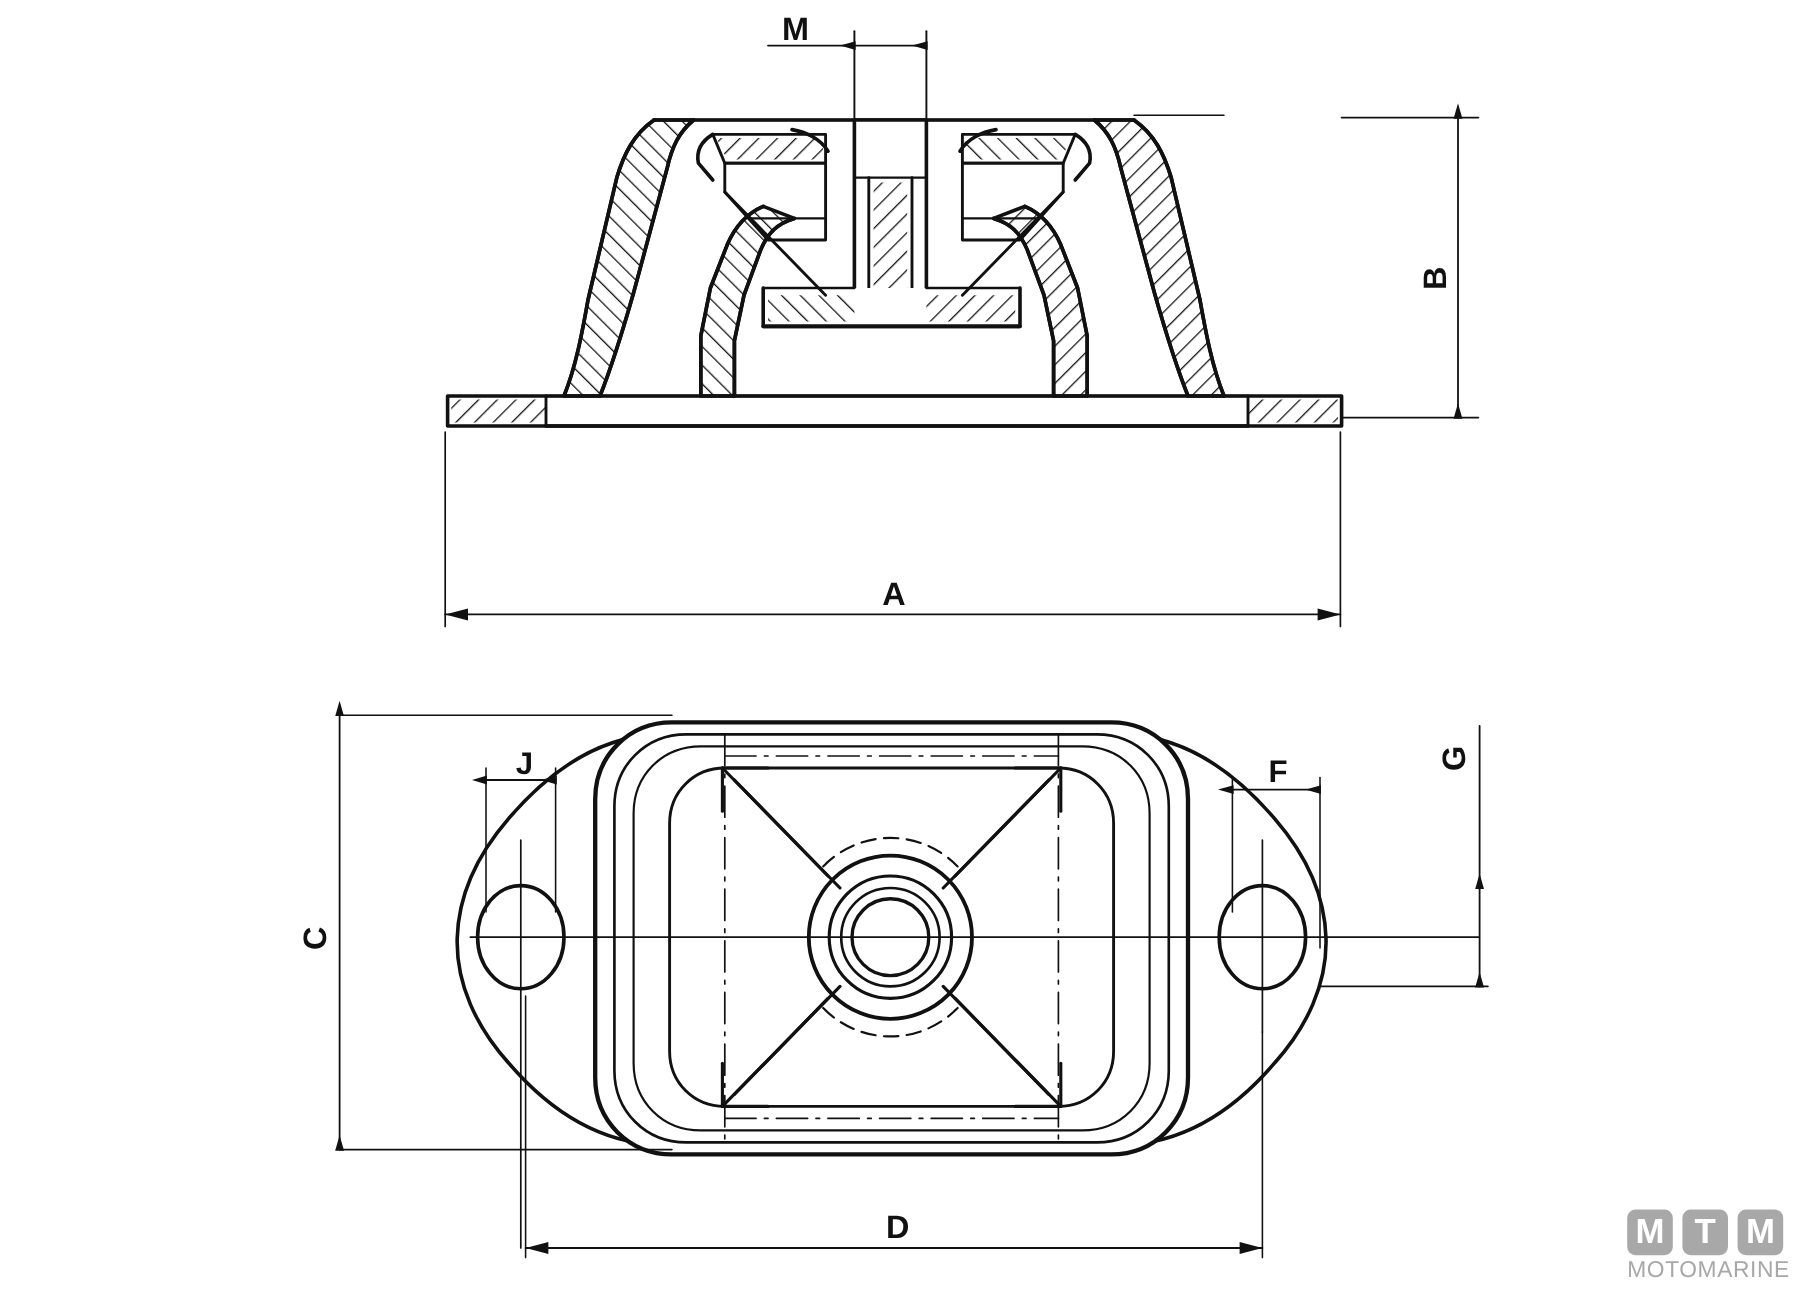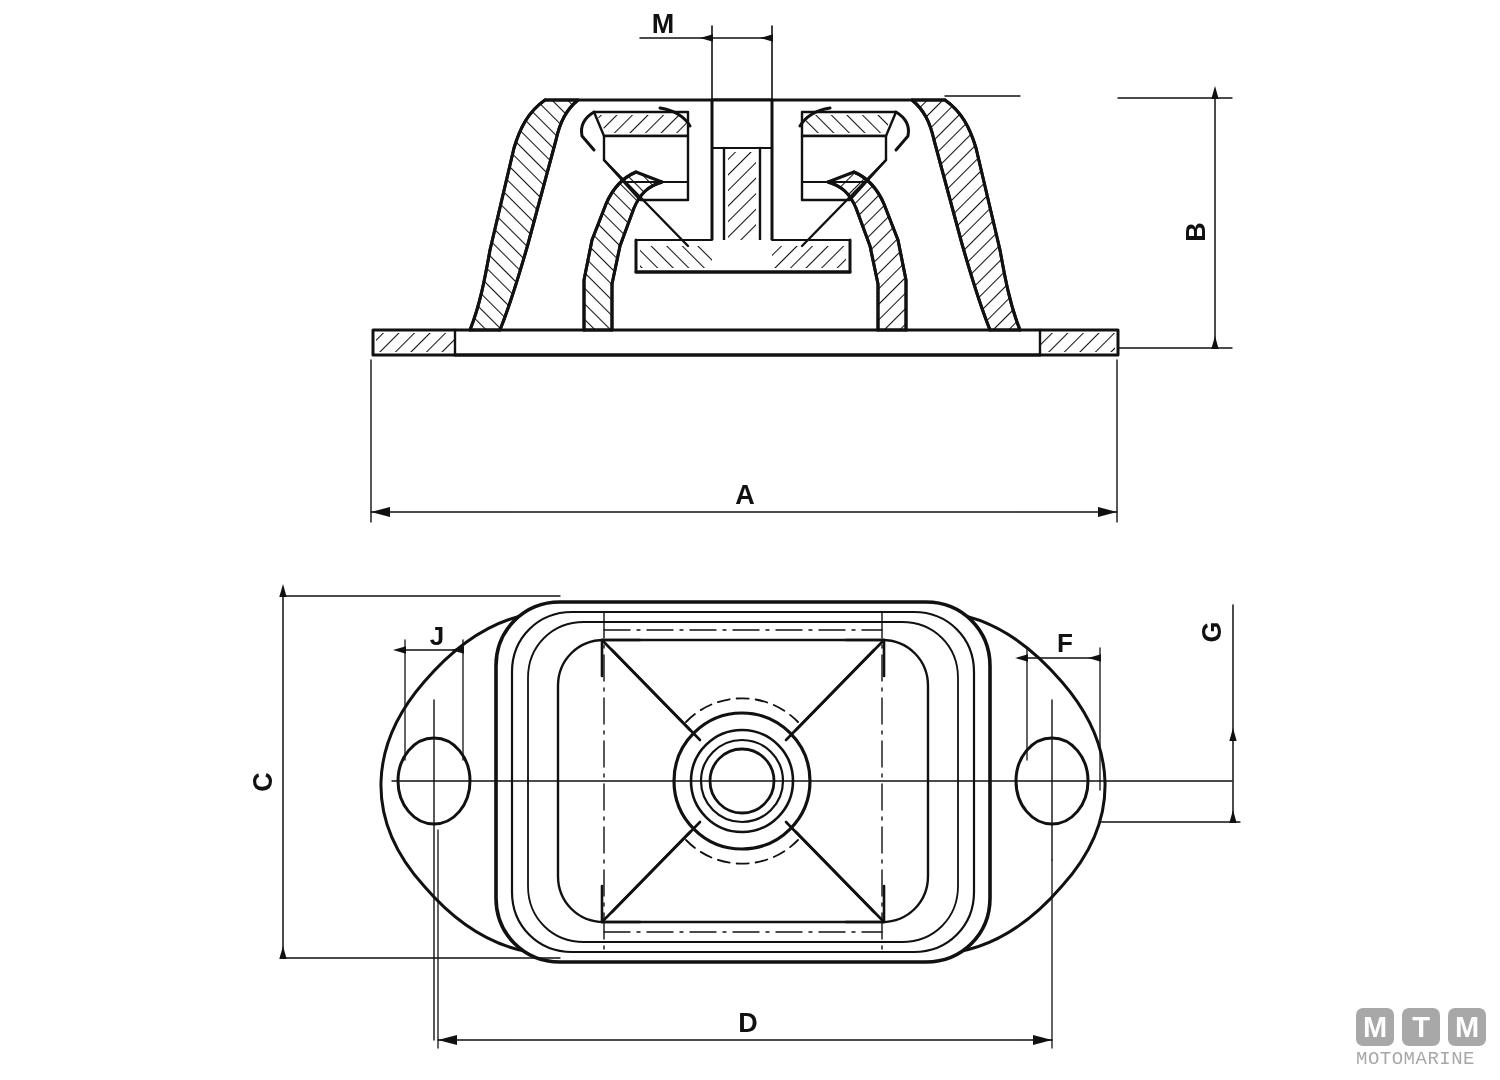--- a/index.html
+++ b/index.html
@@ -8,21 +8,21 @@
   #drawing{position:absolute;left:0;top:0;width:1500px;height:1080px;}
   .dim-label{font-family:"Liberation Sans", sans-serif;font-weight:700;}
   #logo{position:absolute;left:1356px;top:1008px;width:132px;height:64px;}
   .logo-sq{position:absolute;top:0;width:38px;height:38px;border-radius:7px;
            background:#a8a8a8;color:#ffffff;font-size:29px;font-weight:700;
            text-align:center;line-height:38px;font-family:"Liberation Sans", sans-serif;}
   #logo-m1{left:0;}
   #logo-t{left:46px;}
   #logo-m2{left:92px;}
   #logo-word{position:absolute;left:0;top:40px;width:132px;color:#a8a8a8;
-             font-size:19px;letter-spacing:0.5px;font-family:Liberation Mono, monospace;
+             font-size:19px;letter-spacing:0.5px;font-family:Liberation Sans, sans-serif;
              white-space:nowrap;}
 </style>
 </head>
 <body>
 
 <svg id="drawing" viewBox="0 0 1500 1080">
   <defs>
     <marker id="arrIn" markerWidth="13" markerHeight="9" refX="12" refY="4.5" orient="auto" markerUnits="userSpaceOnUse">
       <path d="M0,4.5 L13,0.8 L13,8.2 Z" fill="#111"></path>
     </marker>

